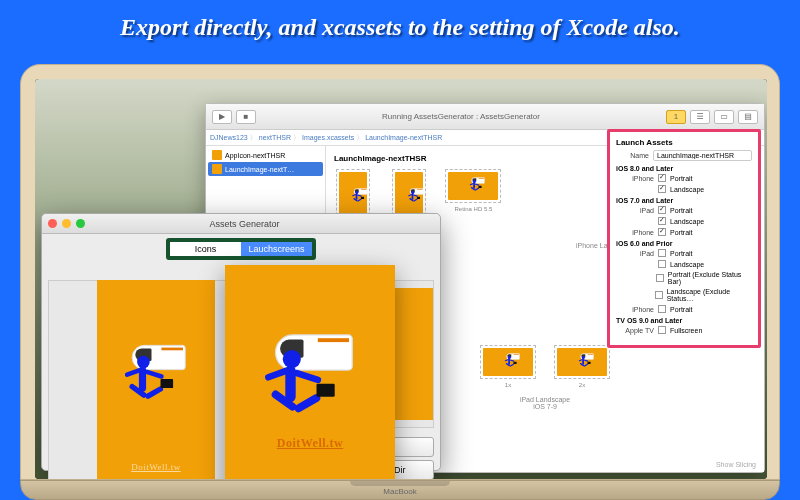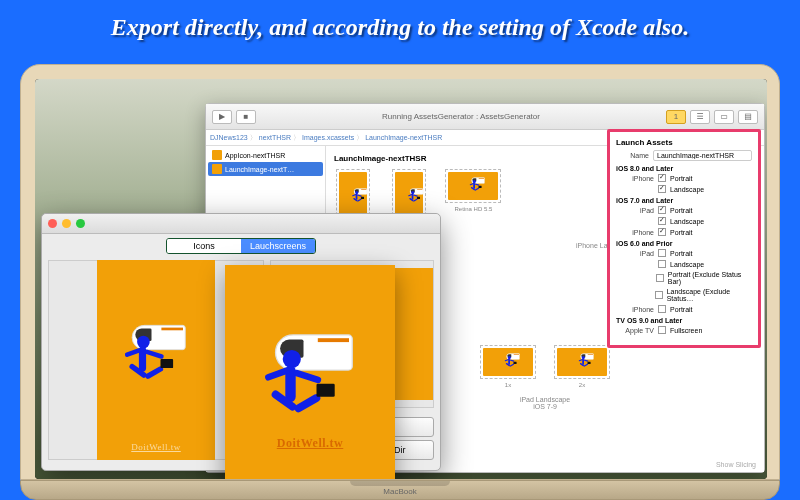--- a/index.html
+++ b/index.html
@@ -56,21 +56,21 @@
 .cb { width: 8px; height: 8px; border: 1px solid #999; background: #fff; display: inline-block; position: relative; }
 .cb.checked::after { content: '✓'; position: absolute; font-size: 7px; top: -2px; left: 0; color: #333; }
 
 
 .ag-window { position: absolute; left: 6px; top: 134px; width: 400px; height: 258px; background: #ececec; border: 1px solid #aaa; border-radius: 5px; box-shadow: 0 10px 30px rgba(0,0,0,.45); z-index: 10; }
 .ag-titlebar { height: 20px; display: flex; align-items: center; padding: 0 6px; background: linear-gradient(#f0f0f0,#dcdcdc); border-radius: 5px 5px 0 0; border-bottom: 1px solid #bbb; }
 .traffic { display: flex; gap: 5px; }
 .tl { width: 9px; height: 9px; border-radius: 50%; }
 .tl.r { background: #ff5f57; } .tl.y { background: #ffbd2e; } .tl.g { background: #28c940; }
 .ag-title { flex: 1; text-align: center; font-size: 9px; color: #444; margin-left: -30px; }
-.seg { display: flex; margin: 4px auto 2px; width: 150px; border: 1px solid #14532d; border-radius: 3px; overflow: hidden; font-size: 9px; }
+.seg { display: flex; margin: 4px auto 16px; width: 150px; border: 4px solid #14532d; border-radius: 3px; overflow: hidden; font-size: 9px; }
 .seg div { flex: 1; text-align: center; padding: 2px 0; background: #fff; }
 .seg div.active { background: #4a8cff; color: #fff; }
 
 .ag-body { display: flex; height: calc(100% - 46px); padding: 4px 6px 6px; gap: 6px; }
 .preview-pane { flex: 1; background: #e8e8e8; border: 1px solid #ccc; display: flex; align-items: center; justify-content: center; position: relative; }
 .launch-portrait { width: 118px; height: 200px; background: #f2a008; position: relative; display: flex; flex-direction: column; align-items: center; justify-content: center; }
 .launch-landscape { width: 210px; height: 132px; background: #f2a008; display: flex; flex-direction: column; align-items: center; justify-content: center; position: relative; }
 
 
 .mascot { position: relative; width: 90px; height: 90px; transform: scale(.9); }
@@ -95,21 +95,21 @@
 
 .float-preview { position: absolute; left: 190px; top: 186px; width: 170px; height: 260px; z-index: 11; box-shadow: 0 8px 24px rgba(0,0,0,.4); }
 .float-preview .launch-portrait { width: 100%; height: 100%; }
 
 
 .mini-mascot { transform: scale(.22); transform-origin: center; }
 </style>
 </head>
 <body>
 
-<div class="headline">Export directly, and according to the setting of Xcode also.</div>
+<div class="headline">Export directly, and xcassets to the setting of Xcode also.</div>
 
 <div class="laptop">
   <div class="laptop-bezel">
     <div class="screen">
       <div class="desktop"></div>
 
       <div class="xcode">
         <div class="xc-toolbar">
           <div class="xc-tbtn">▶</div>
           <div class="xc-tbtn">■</div>
@@ -322,20 +322,21 @@
           </div>
       </div>
 
       <div class="ag-window">
         <div class="ag-titlebar">
           <div class="traffic">
             <div class="tl r"></div>
             <div class="tl y"></div>
             <div class="tl g"></div>
           </div>
+          <div class="ag-title">Assets Generator</div>
         </div>
         <div class="seg">
           <div>Icons</div>
           <div class="active">Lauchscreens</div>
         </div>
         <div class="ag-body">
           <div class="preview-pane">
             <div class="launch-portrait">
               <div class="mascot">
                   <div class="train"></div>

